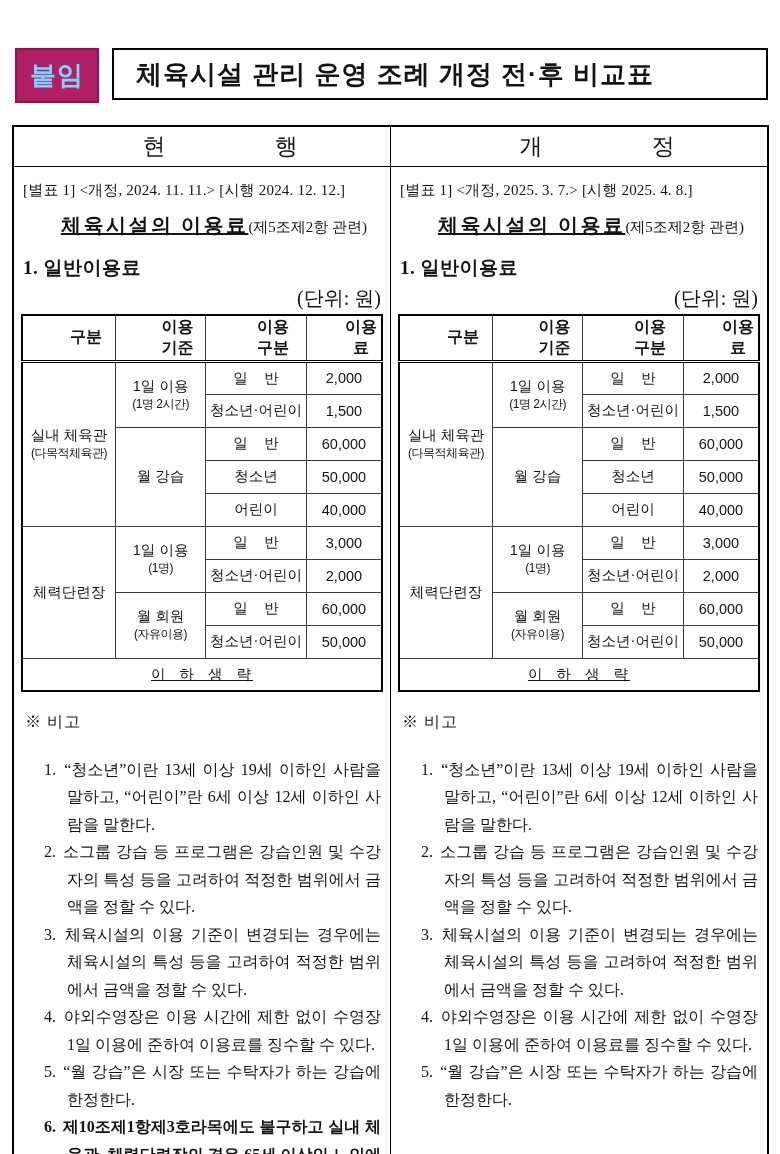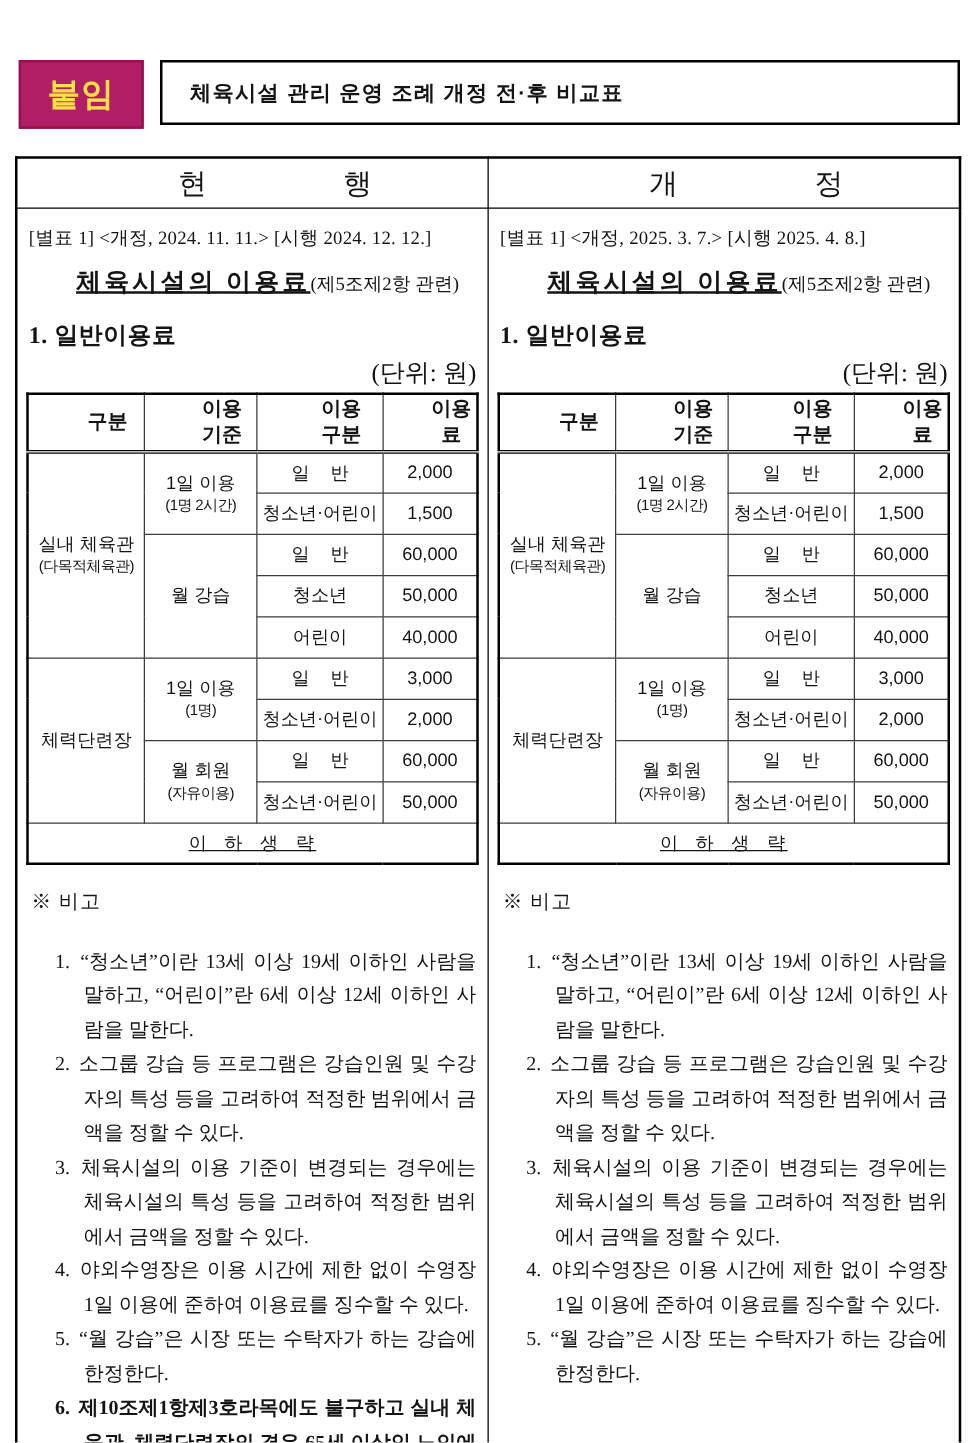--- a/index.html
+++ b/index.html
@@ -1,24 +1,24 @@
 <!DOCTYPE html>
 <html><head>
 <meta charset="utf-8">
 <style>
   * { margin:0; padding:0; box-sizing:border-box; }
   html,body { width:780px; height:1154px; background:#ffffff; }
   body { font-family:"Liberation Serif", serif; color:#141414; position:relative; overflow:hidden; }
 
   .header-row { position:absolute; top:48px; left:15px; width:753px; display:flex; align-items:flex-start; gap:13px; }
-  .badge { width:100px; height:55px; background:#b01e66; border:2px solid #97114f; color:#fde047;
+  .badge { width:84px; height:55px; background:#b01e66; border:2px solid #97114f; color:#7dd3fc;
            display:flex; align-items:center; justify-content:center;
            font-family:"Liberation Sans", sans-serif; font-weight:bold; font-size:26px; letter-spacing:1px; }
   .title-box { flex:1; height:52px; border:2px solid #000; background:#fff; display:flex; align-items:center;
-               padding-left:22px; font-family:"Liberation Sans", sans-serif; font-weight:bold; font-size:17px; letter-spacing:1px; }
+               padding-left:22px; font-family:"Liberation Sans", sans-serif; font-weight:bold; font-size:26px; letter-spacing:1px; }
 
   table.compare { position:absolute; top:125px; left:12px; width:757px; border-collapse:collapse; table-layout:fixed; background:#fff; border:2px solid #000; }
   table.compare th, table.compare td { border:1px solid #000; }
   table.compare thead th { height:40px; font-weight:normal; font-size:23px; word-spacing:4.5em; text-align:center;padding-left:36px; }
   td.col { vertical-align:top; height:975px; padding:8px 7px 10px; overflow:hidden; }
 
   .meta { font-size:15px; margin:6px 0 12px 2px; white-space:nowrap; letter-spacing:0.2px; }
   .subtitle { margin:2px 0 16px 24px; font-size:20px; white-space:nowrap;text-align:center; }
   .subtitle-main { font-weight:bold; text-decoration:underline; letter-spacing:2.5px; }
   .subtitle-suffix { font-size:15px; }

